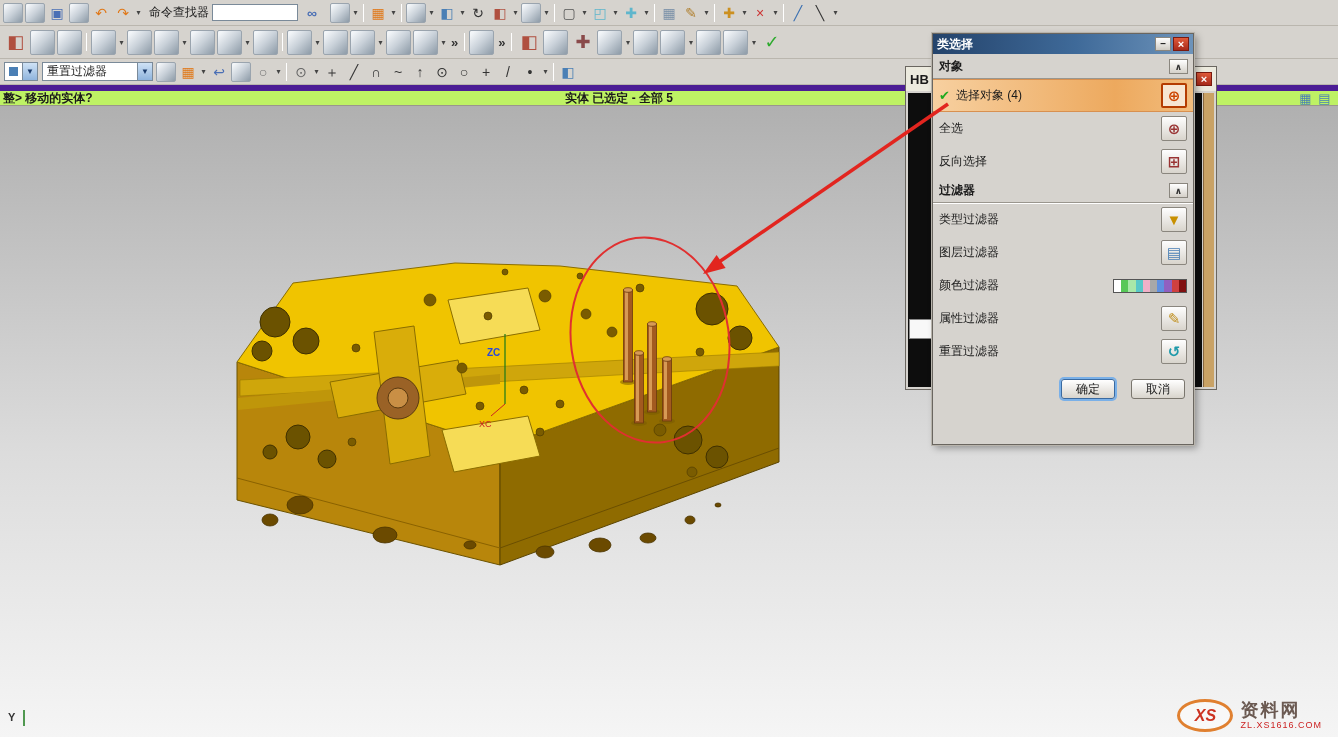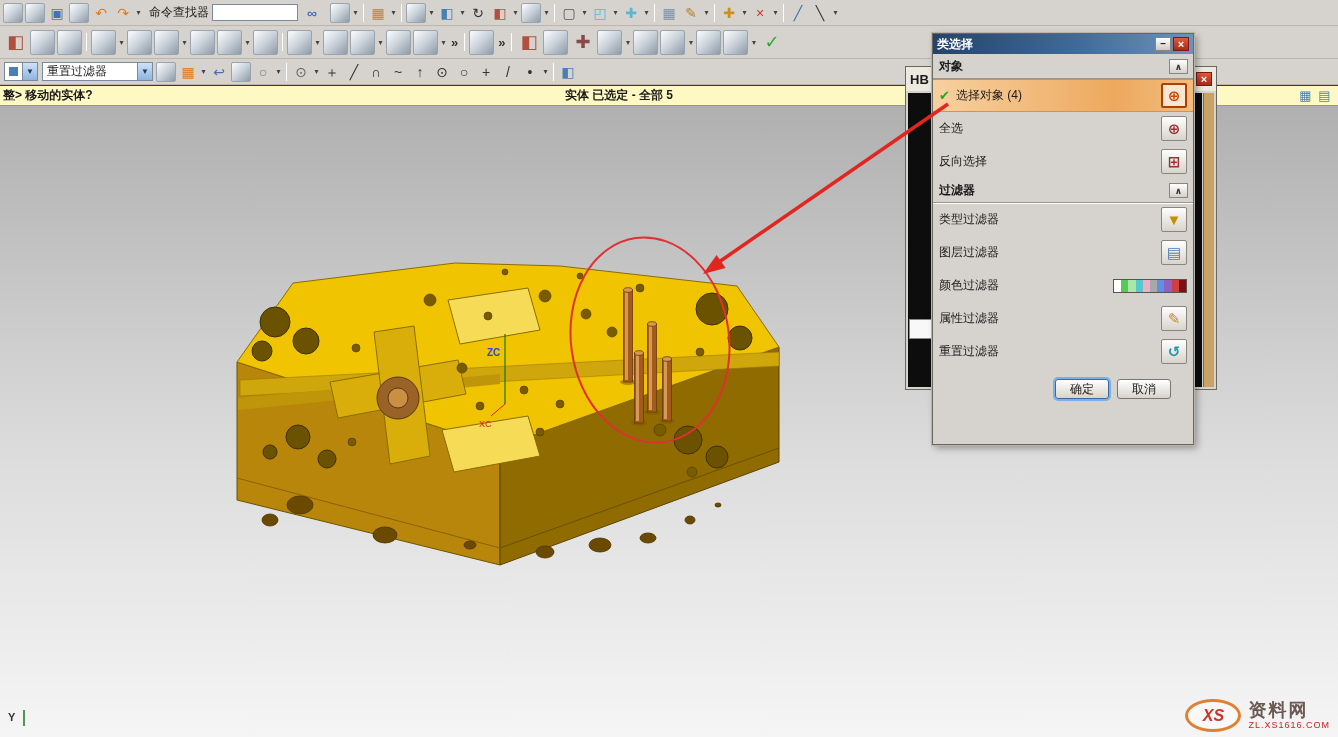--- a/index.html
+++ b/index.html
@@ -22,21 +22,21 @@
   .cmd-finder input { width:86px; height:17px; border:1px solid #7a8a99; background:#fff; font-size:11px; padding:0 3px; }
   .find-glyph { color:#4a6fb5; font-weight:bold; font-size:14px; }
 
   .combo { height:19px; background:#fff; border:1px solid #7a8a99; display:inline-flex; align-items:stretch; margin:0 2px; }
   .combo .val { padding:1px 4px; min-width:16px; display:flex; align-items:center; }
   .combo .val.wide { width:94px; }
   .combo .arrow { width:15px; background:linear-gradient(#cfe2f5,#8fb4dd); border-left:1px solid #7a8a99; display:flex; align-items:center; justify-content:center; font-size:8px; color:#1a3a6a; }
   .mini-sq { width:9px; height:9px; background:#4a7fb5; display:inline-block; }
 
   
-  .statusbar { position:absolute; top:85px; left:0; right:0; height:21px; background:#fef9c3; border-top:1px solid #4c1d95; border-bottom:1px solid #9a968e; display:flex; align-items:center; }
+  .statusbar { position:absolute; top:85px; left:0; right:0; height:21px; background:#bef264; border-top:6px solid #4c1d95; border-bottom:1px solid #9a968e; display:flex; align-items:center; }
   .sb-left { font-weight:bold; padding-left:3px; }
   .sb-center { position:absolute; left:565px; font-weight:bold; }
   .sb-right { margin-left:auto; display:inline-flex; align-items:center; padding-right:4px; }
   .sb-right .tbi { width:17px; height:17px; font-size:13px; }
 
   
   .viewport { position:absolute; top:106px; left:0; width:1338px; height:631px; background:linear-gradient(#b0b0b0,#dcdcdc 55%,#f5f5f5); }
   .scene { position:absolute; top:0; left:0; z-index:1; }
   .annot { position:absolute; top:0; left:0; z-index:50; pointer-events:none; }
 
@@ -63,26 +63,26 @@
   .drow.sel .ibtn { border:2px solid #b43c00; background:#f6e6d2; }
   .checkmark { color:#1faa1f; font-weight:bold; margin-right:6px; font-size:13px; }
   .ic-or { color:#cc4400; font-weight:bold; }
   .ic-rd { color:#993333; font-weight:bold; }
   .ic-yl { color:#c89000; font-weight:bold; }
   .ic-bl { color:#4a7fb5; font-weight:bold; }
   .ic-pn { color:#c09020; }
   .ic-tl { color:#1f9aaa; font-weight:bold; }
   .cstrip { display:flex; width:74px; height:14px; border:1px solid #555; }
   .cstrip span { flex:1; }
-  .dlg-btns { display:flex; justify-content:flex-end; gap:8px; padding:11px 22px 0 0; }
+  .dlg-btns { display:flex; justify-content:flex-end; gap:16px; padding:11px 8px 0 0; }
   .btn { min-width:54px; height:20px; background:linear-gradient(#ffffff,#d8d4cc); border:1px solid #7a766e; border-radius:3px; display:inline-flex; align-items:center; justify-content:center; font-size:12px; }
   .btn.default { box-shadow:0 0 0 2px #7ab0e8; border-color:#3a6aa0; }
 
   
-  .watermark { position:absolute; right:8px; bottom:5px; display:flex; align-items:center; gap:7px; z-index:60; }
+  .watermark { position:absolute; right:16px; bottom:5px; display:flex; align-items:center; gap:7px; z-index:60; }
   .wm-logo { width:56px; height:33px; border:3px solid #e08030; border-radius:50%; display:flex; align-items:center; justify-content:center; background:rgba(255,255,255,.45); }
   .wm-xs { font-style:italic; font-weight:bold; font-size:16px; color:#cc3322; }
   .wm-name { font-size:18px; font-weight:bold; color:#6b5a52; letter-spacing:2px; line-height:1.05; }
   .wm-url { font-size:9px; color:#cc2222; letter-spacing:1px; }
 </style>
 </head>
 <body>
 
 <div class="tb-row tb-row1">
   <span class="tb-group">

